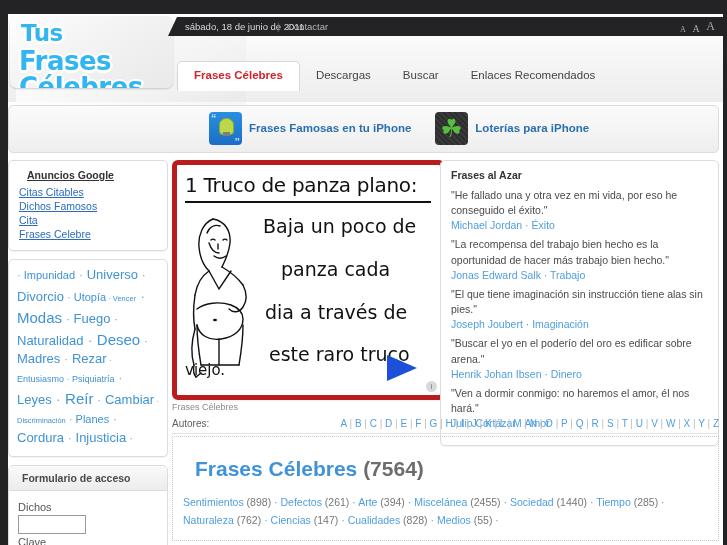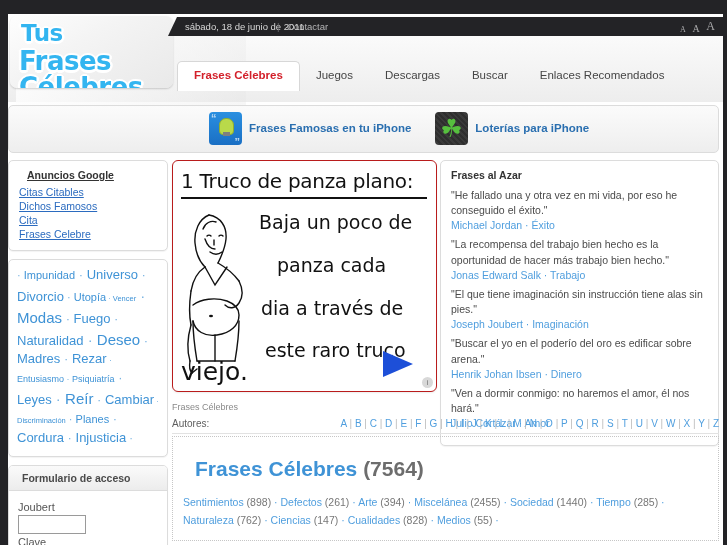--- a/index.html
+++ b/index.html
@@ -91,30 +91,30 @@
   .loginbox{margin-bottom:8px;}
   .loginbox .bhead{background:linear-gradient(#fafafa,#ececec);border-bottom:1px solid #dcdcdc;
      border-radius:4px 4px 0 0;padding:6px 13px;font-size:10.5px;color:#4a4a4a;font-weight:bold;}
   .loginbox .bbody{padding:8px 9px 10px 9px;}
   .loginbox label{display:block;font-size:11px;color:#555;margin:2px 0 2px;}
   .loginbox input[type=text],.loginbox input[type=password]{
      width:62px;height:15px;border:1px solid #9a9a9a;background:#fff;box-sizing:content-box;}
 
   
   .centerad{position:absolute;left:172px;top:160px;width:263px;height:230px;
-     background:#fff;border:1px solid #b91c1c;border-radius:6px;overflow:hidden;
+     background:#fff;border:5px solid #b91c1c;border-radius:6px;overflow:hidden;
      box-shadow:0 1px 2px rgba(0,0,0,.07);}
   .adtext{position:absolute;font-family:"DejaVu Sans",sans-serif;color:#111;}
   .ad-l1{left:8px;top:8px;font-size:20px;letter-spacing:-.3px;}
   .ad-underline{position:absolute;left:8px;top:36px;width:246px;height:2px;background:#111;}
   .ad-l2{left:86px;top:50px;font-size:19px;}
   .ad-l3{left:104px;top:93px;font-size:19px;}
   .ad-l4{left:88px;top:136px;font-size:19px;}
   .ad-l5{left:92px;top:178px;font-size:19px;}
-  .ad-l6{left:8px;top:196px;font-size:25px;text-align:center;}
+  .ad-l6{left:8px;top:196px;font-size:15px;text-align:center;}
   .ad-arrow{position:absolute;left:210px;top:190px;width:0;height:0;
      border-left:30px solid #1d4fd8;border-top:13px solid transparent;border-bottom:13px solid transparent;}
   .ad-badge{position:absolute;right:3px;bottom:3px;width:11px;height:11px;border-radius:50%;
      background:#d8d8d8;color:#777;font-size:8px;line-height:11px;text-align:center;}
   .figure{position:absolute;left:8px;top:48px;width:80px;height:172px;}
   .figure svg{display:block;}
 
   
   .col-right{position:absolute;left:440px;top:160px;width:279px;}
   .azar{padding:8px 10px 10px 10px;}
@@ -165,21 +165,20 @@
     <a href="#" class="contactar">Contactar</a>
     <span class="fontsizes">
       <span class="fs1">A</span>
       <span class="fs2">A</span>
       <span class="fs3">A</span>
     </span>
   </div>
 
   <div class="tabs" id="tabs">
       <div class="tab active">Frases Célebres</div>
-      <div class="tab">Juegos</div>
       <div class="tab">Descargas</div>
       <div class="tab">Buscar</div>
       <div class="tab">Enlaces Recomendados</div>
     </div>
 
   <div class="promo">
     <div class="promo-inner" id="promo">
         <div class="promo-item">
           <div class="promo-ico ico-bulb">
             <span class="q1">“</span>
@@ -207,21 +206,21 @@
           <a href="#">Cita</a>
           <a href="#">Frases Celebre</a>
         </div>
     </div>
 
     <div class="box cloud" id="cloud"><span class="sep s-md"> · </span><a href="#" class="s-md">Impunidad</a><span class="sep s-lg"> · </span><a href="#" class="s-lg">Universo</a><span class="sep s-lg"> · </span><a href="#" class="s-lg">Divorcio</a><span class="sep s-md"> · </span><a href="#" class="s-md">Utopía</a><span class="sep s-xs"> · </span><a href="#" class="s-xs">Vencer</a><span class="sep s-xl"> · </span><a href="#" class="s-xl">Modas</a><span class="sep s-lg"> · </span><a href="#" class="s-lg">Fuego</a><span class="sep s-lg"> · </span><a href="#" class="s-lg">Naturalidad</a><span class="sep s-xl"> · </span><a href="#" class="s-xl">Deseo</a><span class="sep s-lg"> · </span><a href="#" class="s-lg">Madres</a><span class="sep s-lg"> · </span><a href="#" class="s-lg">Rezar</a><span class="sep s-sm"> · </span><a href="#" class="s-sm">Entusiasmo</a><span class="sep s-sm"> · </span><a href="#" class="s-sm">Psiquiatría</a><span class="sep s-lg"> · </span><a href="#" class="s-lg">Leyes</a><span class="sep s-xl"> · </span><a href="#" class="s-xl">Reír</a><span class="sep s-lg"> · </span><a href="#" class="s-lg">Cambiar</a><span class="sep s-xs"> · </span><a href="#" class="s-xs">Discriminación</a><span class="sep s-md"> · </span><a href="#" class="s-md">Planes</a><span class="sep s-lg"> · </span><a href="#" class="s-lg">Cordura</a><span class="sep s-lg"> · </span><a href="#" class="s-lg">Injusticia</a><span class="sep s-md"> ·</span></div>
 
     <div class="box loginbox">
       <div class="bhead">Formulario de acceso</div>
       <div class="bbody">
-        <label>Joubert</label>
+        <label>Dichos</label>
         <input type="text" value="" style="">
         <label>Clave</label>
         
         
         
         
       </div>
     </div>
 
   </div>

